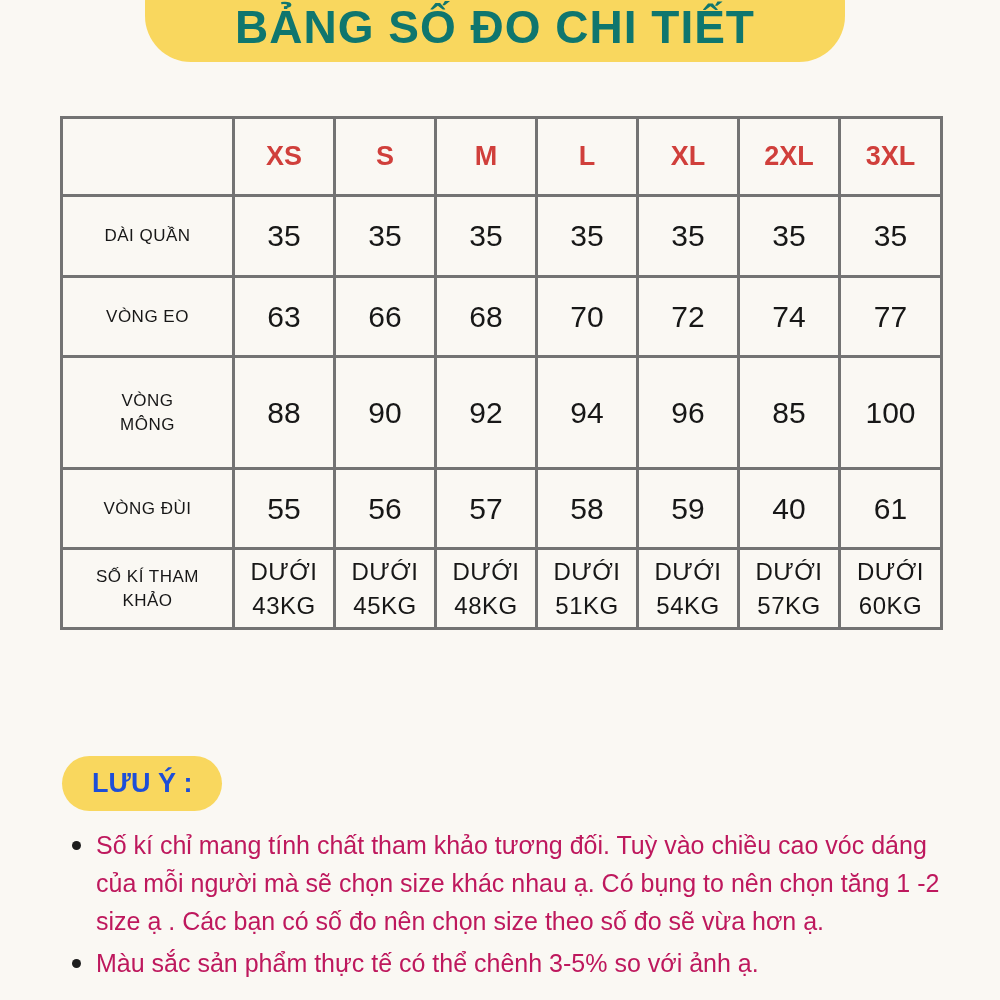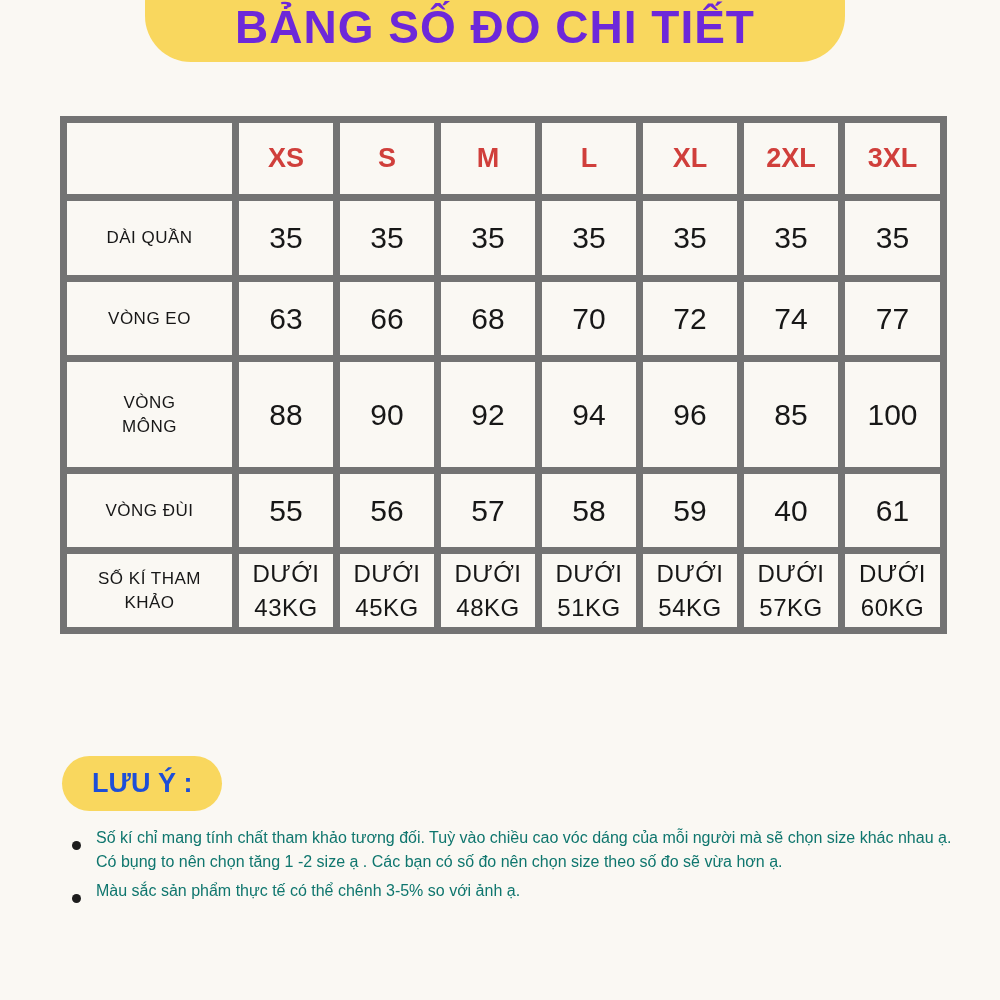--- a/index.html
+++ b/index.html
@@ -29,34 +29,34 @@
     border-radius:46px;
     display:flex;
     align-items:flex-end;
     justify-content:center;
     padding-bottom:8px;
   }
   .title-pill h1{
     font-size:46px;
     font-weight:800;
     letter-spacing:1px;
-    color:#6d28d9;
+    color:#0f766e;
     white-space:nowrap;
   }
   
   table.size-table{
     position:absolute;
     left:60px;top:116px;
     width:880px;
     border-collapse:collapse;
     table-layout:fixed;
     background:transparent;
   }
   .size-table th,.size-table td{
-    border:7px solid #737373;
+    border:3px solid #737373;
     text-align:center;
     vertical-align:middle;
     white-space:pre-line;
   }
   .size-table thead tr{height:78px;}
   .size-table tbody tr:nth-child(1){height:81px;}
   .size-table tbody tr:nth-child(2){height:80px;}
   .size-table tbody tr:nth-child(3){height:112px;}
   .size-table tbody tr:nth-child(4){height:80px;}
   .size-table tbody tr:nth-child(5){height:80px;}
@@ -94,23 +94,23 @@
   }
   ul.notes{
     position:absolute;
     left:68px;top:826px;
     width:890px;
     list-style:none;
   }
   ul.notes li{
     position:relative;
     padding-left:28px;
-    font-size:16px;
+    font-size:25px;
     line-height:1.52;
-    color:#0f766e;
+    color:#be185d;
     margin-bottom:4px;
   }
   ul.notes li::before{
     content:"";
     position:absolute;
     left:4px;top:15px;
     width:9px;height:9px;
     border-radius:50%;
     background:#1d1d1d;
   }

